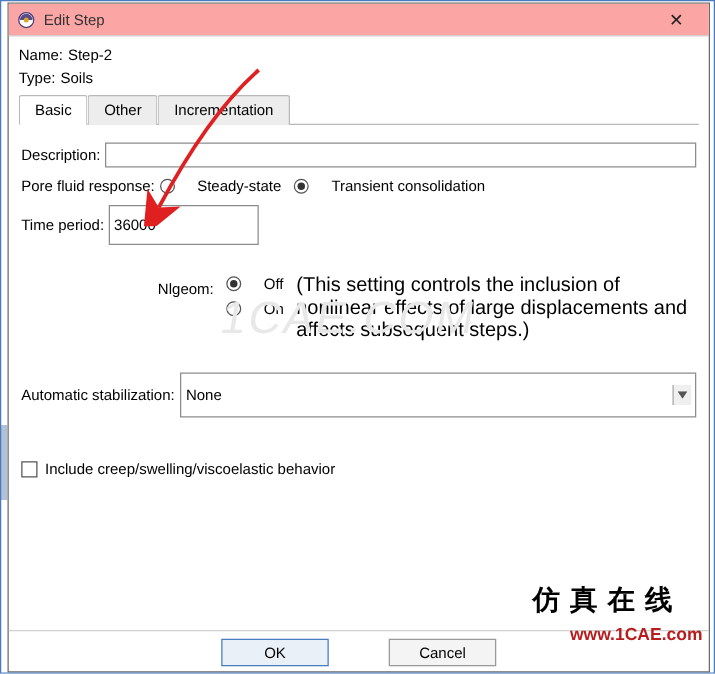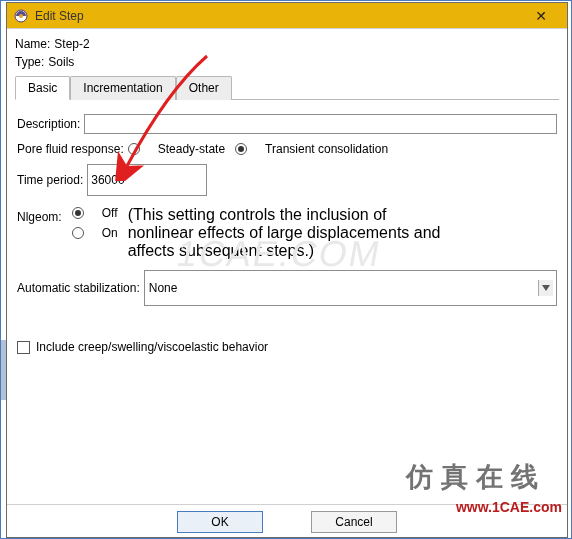--- a/index.html
+++ b/index.html
@@ -21,21 +21,21 @@
   }
   .dialog {
     position: absolute;
     left: 6px; top: 2px;
     width: 562px; height: 536px;
     background: #fff;
     border: 1px solid #6a6a6a;
   }
   .titlebar {
     height: 26px;
-    background: #eab308;
+    background: #fca5a5;
     display: flex;
     align-items: center;
     padding: 0 6px;
     border-bottom: 1px solid #d0d0d0;
   }
   .titlebar .app-icon {
     width: 16px; height: 16px;
     margin-right: 6px;
     position: relative;
   }
@@ -95,21 +95,21 @@
   .radio-group { display:flex; align-items:center; gap:10px; }
   .radio-item { display:flex; align-items:center; gap:18px; cursor:default; }
   .radio-circle {
     width:12px; height:12px; border:1px solid #555; border-radius:50%;
     display:flex; align-items:center; justify-content:center;
     background:#fff;
   }
   .radio-circle.checked::after{
     content:""; width:6px; height:6px; background:#333; border-radius:50%;
   }
-  .nlgeom-row { display:flex; align-items:flex-start; margin: 10px 0; }
+  .nlgeom-row { display:flex; align-items:flex-start; margin: 24px 0; justify-content: flex-end; }
   .nlgeom-opts { display:flex; flex-direction:column; gap:6px; margin: 0 10px; }
   .nlgeom-hint { font-size:16px; max-width:320px; }
   .stab-row { display:flex; align-items:center; margin: 8px 0; }
   .select-like {
     flex:1;
     border:1px solid #8c8c8c;
     height:36px;
     display:flex; align-items:center; justify-content:space-between;
     padding:0 3px 0 4px;
     background:#fff;
@@ -134,22 +134,22 @@
     min-width:86px; height:22px;
     border:1px solid #4a7bbf;
     background:#eaf0f8;
     display:flex; align-items:center; justify-content:center;
     cursor:default;
   }
   .watermark-chars {
     position:absolute;
     right: 26px;
     bottom: 44px;
-    color:#737373;
-    font-size: 27px;
+    color:#000000;
+    font-size: 22px;
     font-weight: bold;
     letter-spacing: 8px;
     font-family: "Microsoft YaHei","SimHei",sans-serif;
     pointer-events:none;
   }
   .watermark-url {
     position:absolute;
     right:10px; bottom:24px;
     color:#b91c1c;
     font-size:14px;
@@ -207,22 +207,22 @@
       <span class="lbl">Name:</span>
       <span>Step-2</span>
     </div>
     <div class="row">
       <span class="lbl">Type:</span>
       <span>Soils</span>
     </div>
 
     <div class="tabs">
       <div class="tab active"><span>Basic</span></div>
+      <div class="tab"><span>Other</span></div>
       <div class="tab"><span>Incrementation</span></div>
-      <div class="tab"><span>Other</span></div>
     </div>
 
     <div class="tab-body">
 
       <div class="desc-row">
         <span class="lbl" style="margin-right:4px">Description:</span>
         <input type="text" value="" style="">
       </div>
 
       <div class="row" style="margin-top:8px">

